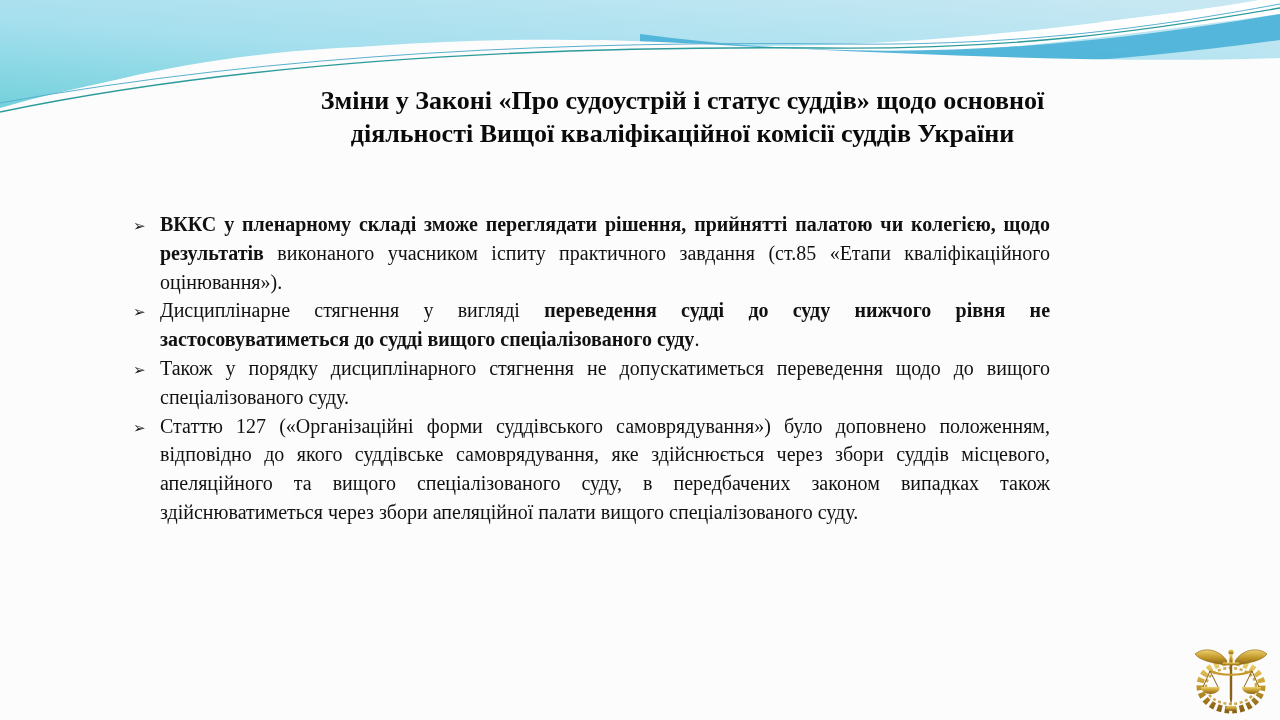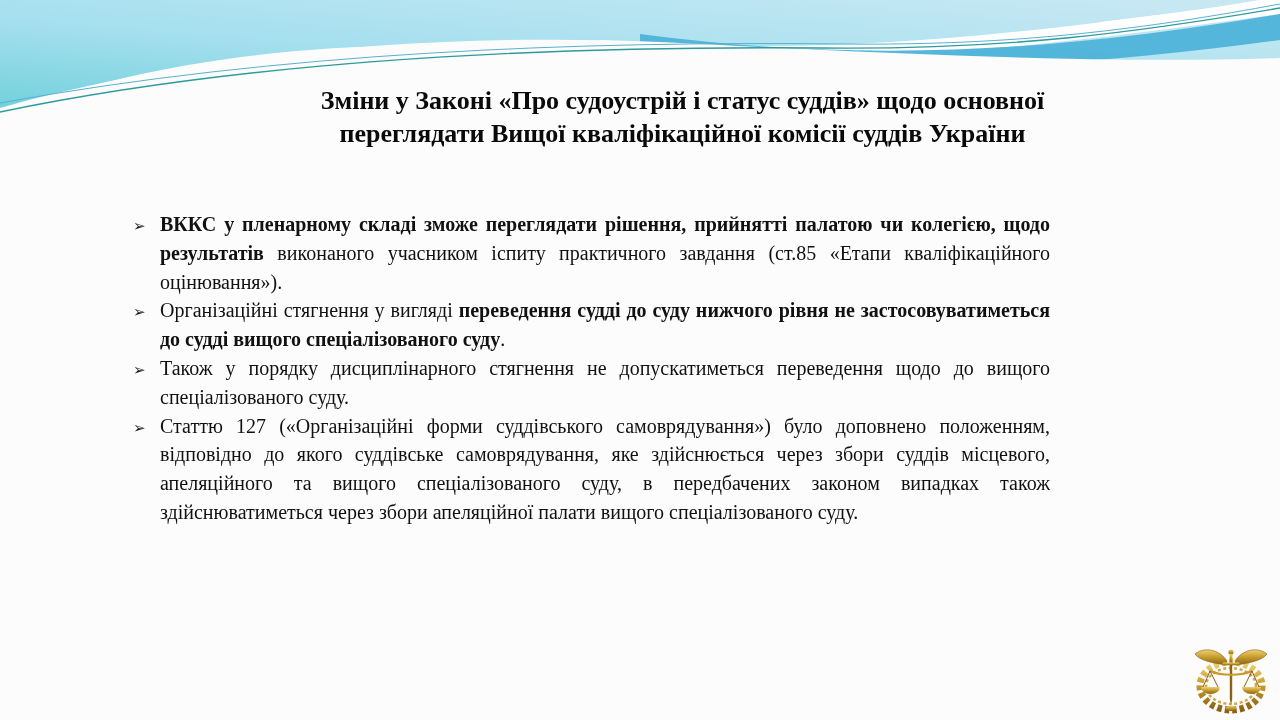--- a/index.html
+++ b/index.html
@@ -58,26 +58,26 @@
     <path fill="#ffffff" d="M1100,22 C1170,14 1230,6 1280,-4 L1280,8 C1230,16 1170,24 1100,30 Z"></path>
 
     <path d="M0,132 L0,108 C190,54 430,32 660,42 C900,54 1100,64 1280,58 L1280,132 Z" fill="#fcfcfc"></path>
 
     <path fill="none" stroke-width="1.4" d="M0,112 C260,58 560,46 820,48 C1010,50 1140,32 1280,8" stroke="#2d9b9b"></path>
     <path fill="none" stroke-width="1" d="M0,103 C280,52 580,41 840,44 C1020,46 1150,28 1280,4" stroke="#5ab0cf"></path>
   </svg>
 
   <div class="slide-title">
     <div>Зміни у Законі «Про судоустрій і статус суддів» щодо основної</div>
-    <div>переглядати Вищої кваліфікаційної комісії суддів України</div>
+    <div>діяльності Вищої кваліфікаційної комісії суддів України</div>
   </div>
 
   <ul class="bullet-list">
       <li class="bullet"><span class="marker">➢</span><span class="b">ВККС у пленарному складі зможе переглядати рішення, прийнятті палатою чи колегією, щодо результатів</span><span> виконаного учасником іспиту практичного завдання (ст.85 «Етапи кваліфікаційного оцінювання»).</span></li>
-      <li class="bullet"><span class="marker">➢</span><span>Організаційні стягнення у вигляді </span><span class="b">переведення судді до суду нижчого рівня не застосовуватиметься до судді вищого спеціалізованого суду</span><span>.</span></li>
+      <li class="bullet"><span class="marker">➢</span><span>Дисциплінарне стягнення у вигляді </span><span class="b">переведення судді до суду нижчого рівня не застосовуватиметься до судді вищого спеціалізованого суду</span><span>.</span></li>
       <li class="bullet"><span class="marker">➢</span><span>Також у порядку дисциплінарного стягнення не допускатиметься переведення щодо до вищого спеціалізованого суду.</span></li>
       <li class="bullet"><span class="marker">➢</span><span>Статтю 127 («Організаційні форми суддівського самоврядування») було доповнено положенням, відповідно до якого суддівське самоврядування, яке здійснюється через збори суддів місцевого, апеляційного та вищого спеціалізованого суду, в передбачених законом випадках також здійснюватиметься через збори  апеляційної палати вищого спеціалізованого суду.</span></li>
     </ul>
 
   <svg class="emblem" viewBox="0 0 80 70" aria-hidden="true">
     <defs>
       <linearGradient id="goldGrad" x1="0" y1="0" x2="0" y2="1">
         <stop offset="0" stop-color="#edd26e"></stop>
         <stop offset="0.5" stop-color="#c49a2c"></stop>
         <stop offset="1" stop-color="#8a6214"></stop>

